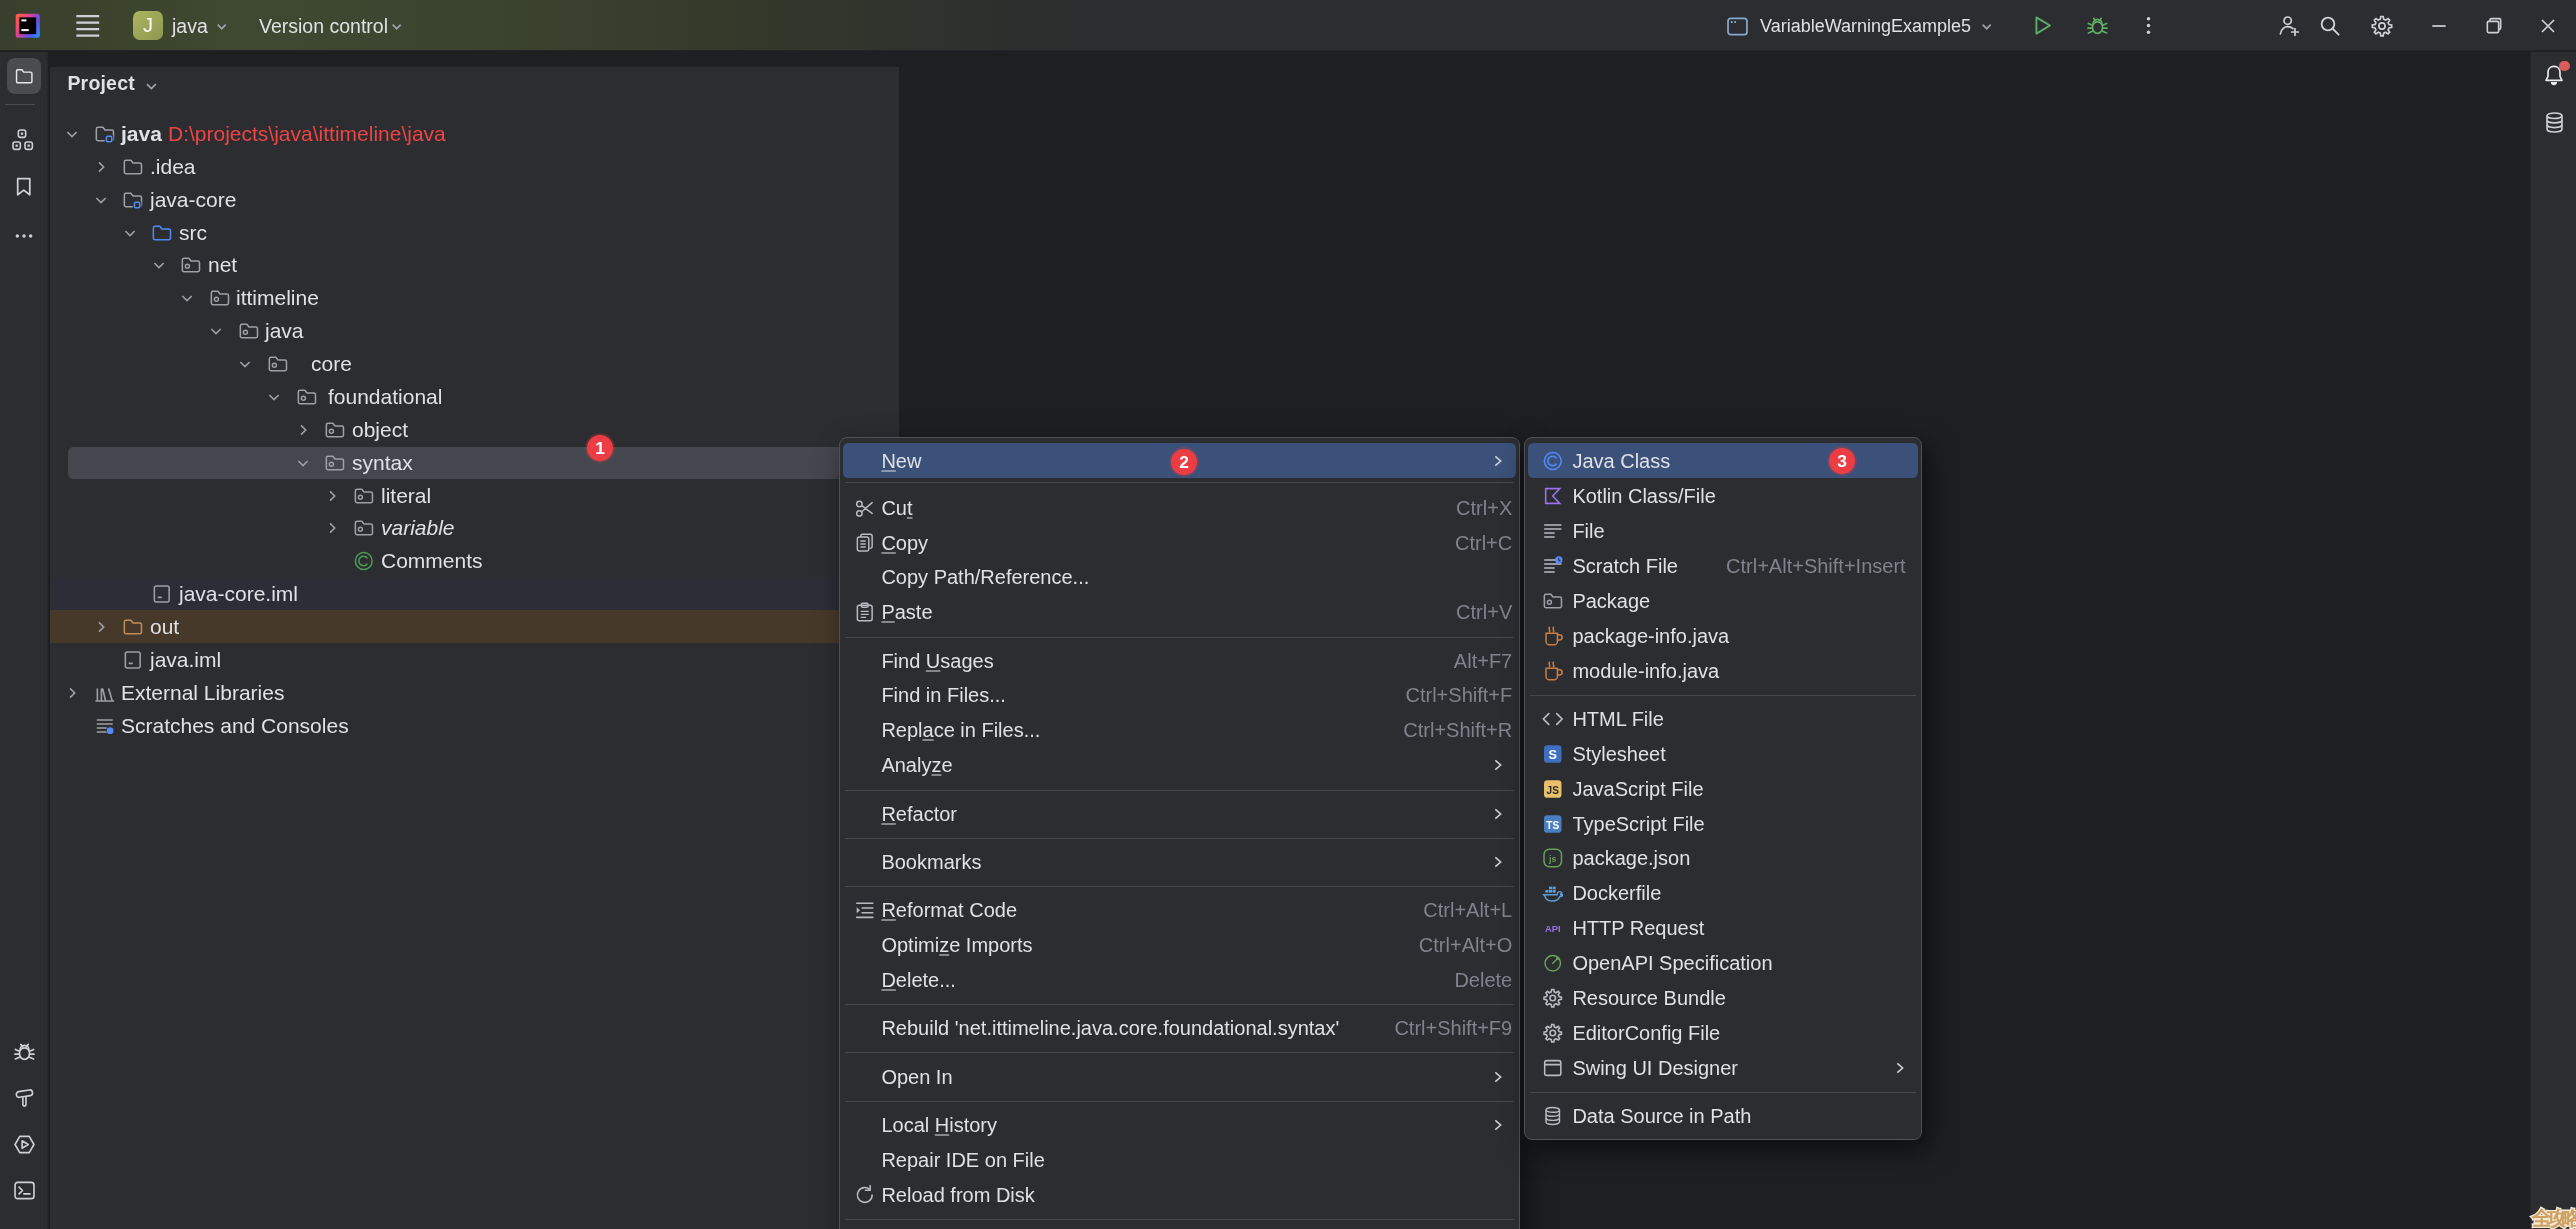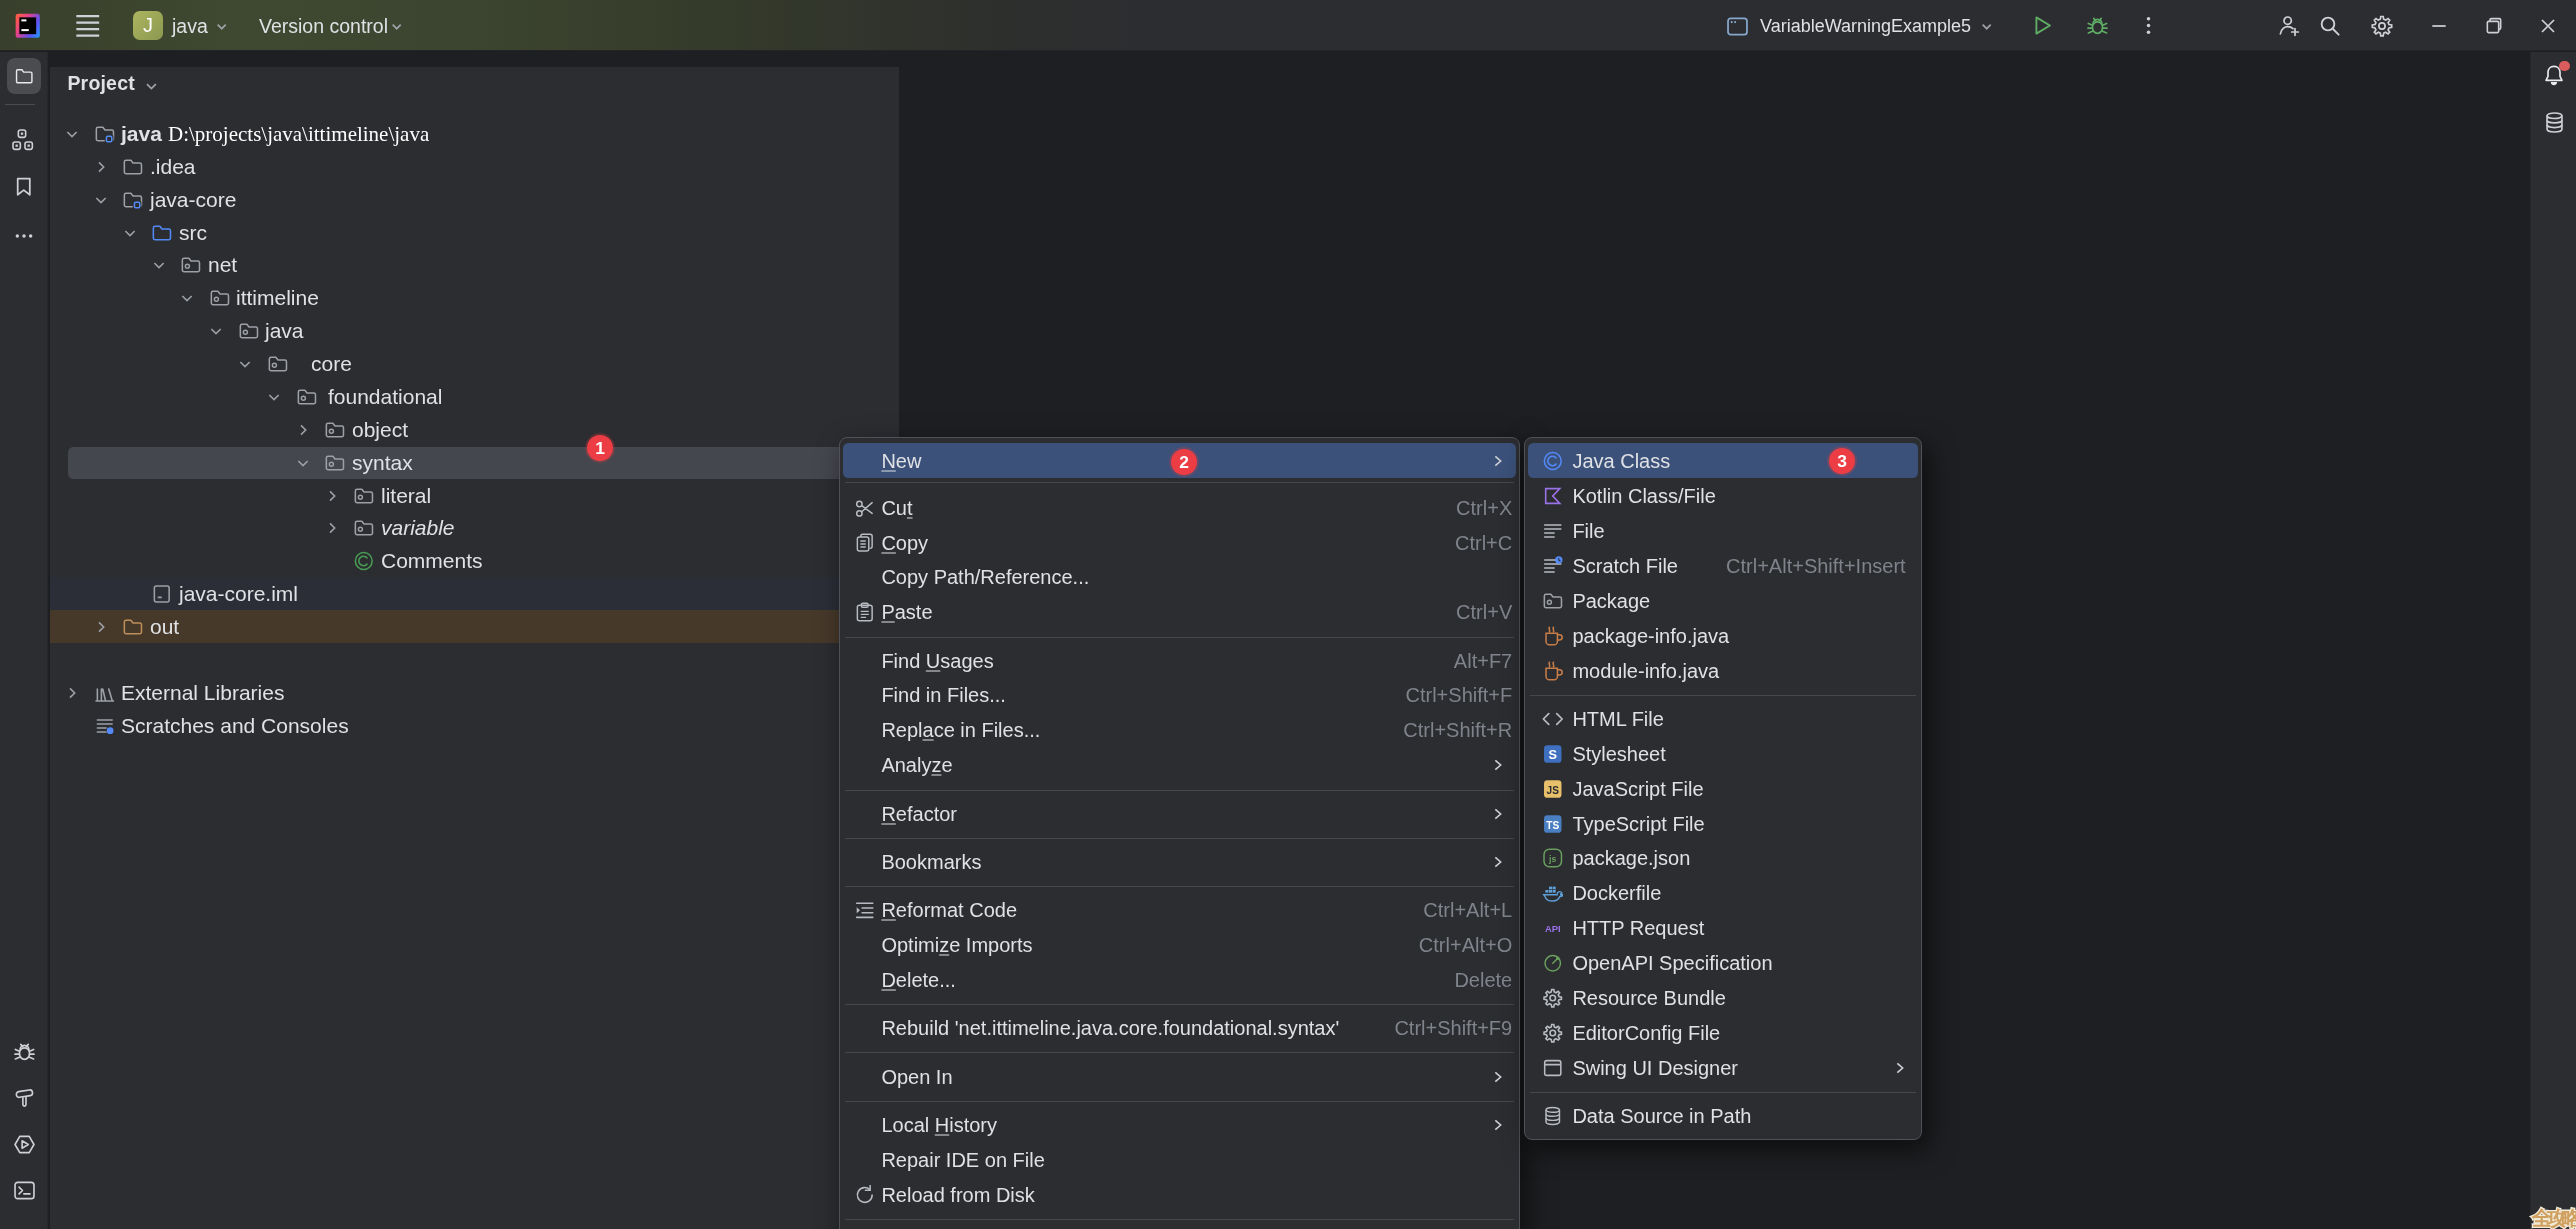--- a/index.html
+++ b/index.html
@@ -14,21 +14,21 @@
   border-bottom:1.3px solid #222326;}
 .tchev{width:13.4px;height:13.4px;}
 
 #lstripe{position:absolute;left:0;top:52px;width:48px;height:1177px;background:#2b2d30;border-right:1.3px solid #26282b;}
 #rstripe{position:absolute;right:0;top:52px;width:46px;height:1177px;background:#2b2d30;border-left:1.3px solid #26282b;}
 
 #ppanel{position:absolute;left:50px;top:52px;width:850px;height:1177px;background:#2b2d30;border-right:1.3px solid #1e1f22;margin-top:15px;}
 #editor{position:absolute;left:901px;top:52px;width:1628px;height:1177px;background:#1e1f22;}
 .trow{position:absolute;left:0;width:850px;height:33px;}
 .tlabel{position:absolute;top:50%;transform:translateY(-50%);font-size:21px;white-space:pre;}
-.tpath{color:#ffffff;font-family:Liberation Serif, serif;}
+.tpath{color:#ef4444;}
 .chev{position:absolute;top:50%;transform:translateY(-50%);width:16px;height:16px;}
 .ticon{position:absolute;top:50%;transform:translateY(-50%);width:21.5px;height:21.5px;}
 #menu1{position:absolute;background:#2b2d30;border:1.3px solid #4e5157;border-radius:8px;box-shadow:6.7px 9.4px 27px rgba(0,0,0,0.55);z-index:20;left:839px;top:437px;width:681px;height:805px;}
 #menu2{position:absolute;background:#2b2d30;border:1.3px solid #4e5157;border-radius:8px;box-shadow:6.7px 9.4px 27px rgba(0,0,0,0.55);z-index:21;left:1524px;top:437px;width:398px;height:703px;}
 .mi{position:absolute;left:3.4px;right:3.4px;height:35px;border-radius:5.4px;font-size:20px;padding-left:28px;}
 .mi .lab{position:absolute;left:38px;top:50%;transform:translateY(-50%);white-space:pre;}
 .mi.sel{background:#3b5179;}
 .mi .sc{position:absolute;right:3.4px;top:50%;transform:translateY(-50%);color:#7f838b;}
 .mi .arr{position:absolute;right:9.4px;top:50%;transform:translateY(-50%);width:16px;height:16px;}
 .mi .ic{position:absolute;left:10.7px;top:50%;transform:translateY(-50%);width:21.5px;height:21.5px;}
@@ -353,20 +353,27 @@
   <div class="trow" style="top:543px">
       <div class="abs" style="left:0;top:0;width:850px;height:33px;background:#46392a;"></div>
       <svg class="chev" style="left:43px" viewBox="0 0 24 24" fill="none" stroke="#9da0a6" stroke-width="2.4">
         <path d="M9 5l7 7-7 7"></path>
       </svg>
       <svg class="ticon" style="left:72px" viewBox="0 0 32 32" fill="none">
         <path d="M3.5 8.5a2.5 2.5 0 012.5-2.5h7.2l3.2 4h10.1a2.5 2.5 0 012.5 2.5v11a2.5 2.5 0 01-2.5 2.5H6a2.5 2.5 0 01-2.5-2.5z" stroke="#bd8d5a" stroke-width="2.3" stroke-linejoin="round"></path>
       </svg>
       <span class="tlabel" style="left:100px;">out</span>
     </div>
+  <div class="trow" style="top:576px">
+      <svg class="ticon" style="left:72px" viewBox="0 0 32 32" fill="none">
+        <rect x="5" y="4" width="22" height="24" rx="3" stroke="#9da0a6" stroke-width="2.3"></rect>
+        <path d="M10 21h6" stroke="#9da0a6" stroke-width="2.3"></path>
+      </svg>
+      <span class="tlabel" style="left:100px;">java.iml</span>
+    </div>
   <div class="trow" style="top:609px">
       <svg class="chev" style="left:14px" viewBox="0 0 24 24" fill="none" stroke="#9da0a6" stroke-width="2.4">
         <path d="M9 5l7 7-7 7"></path>
       </svg>
       <svg class="ticon" style="left:44px" viewBox="0 0 32 32" fill="none">
         <path d="M5 27V10M11 27V10M17 27l-4-17M27 27l-5-17" stroke="#9da0a6" stroke-width="2.4" stroke-linecap="round"></path>
         <path d="M3 28h26" stroke="#9da0a6" stroke-width="2.4" stroke-linecap="round"></path>
       </svg>
       <span class="tlabel" style="left:71px;">External Libraries</span>
     </div>

